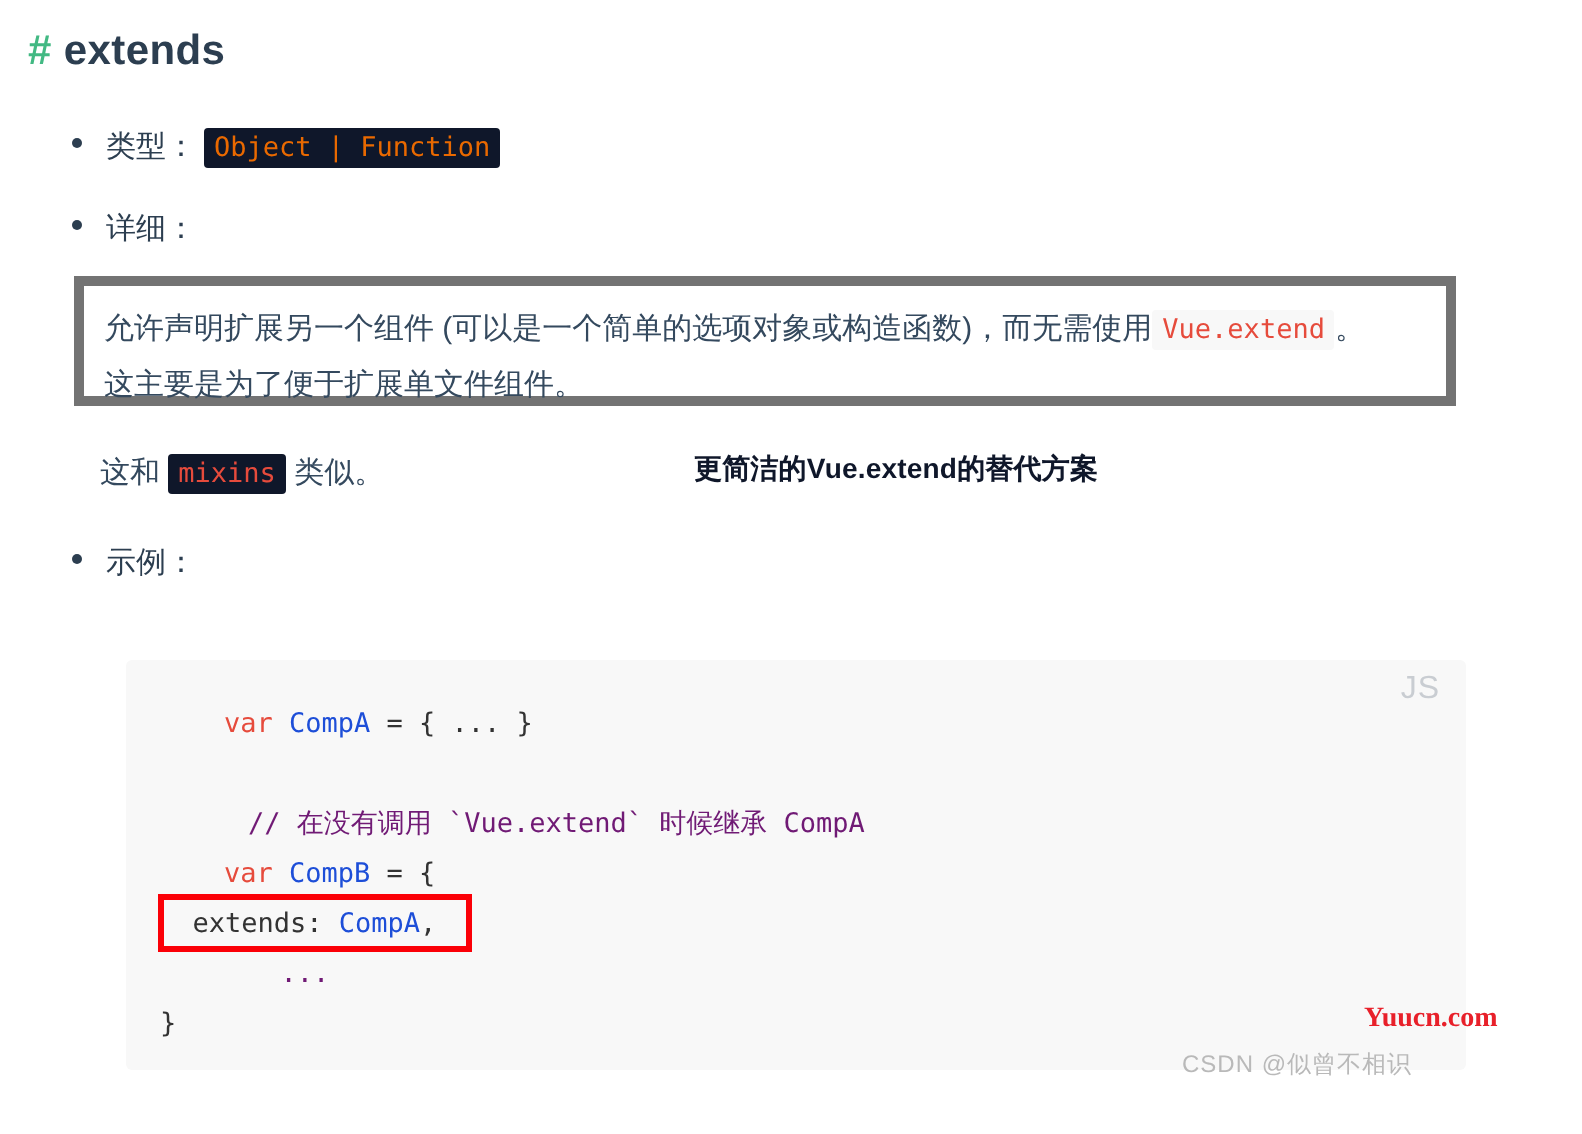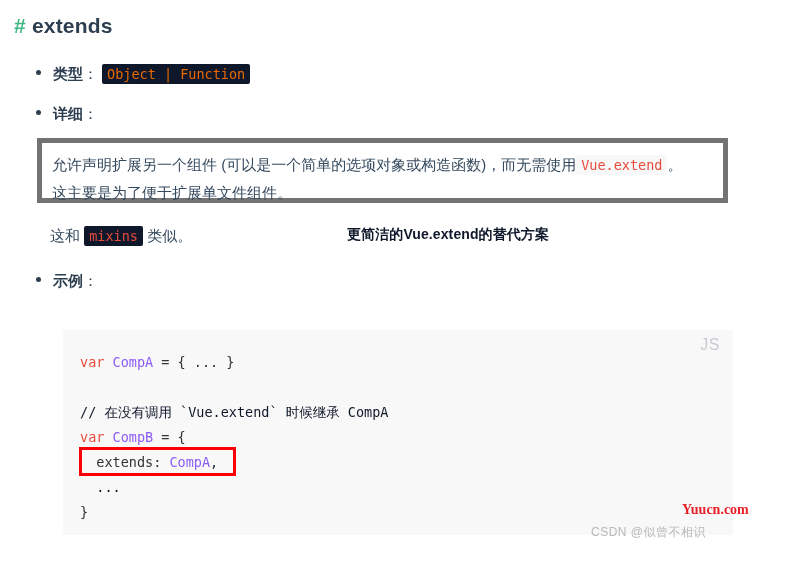--- a/index.html
+++ b/index.html
@@ -52,21 +52,21 @@
     width: 5px;
     height: 5px;
     border-radius: 50%;
     background: #2c3e50;
     margin-right: 12px;
     position: relative;
     top: -4px;
     flex: none;
   }
   .bullet-label {
-    font-weight: bold;
+    font-weight: normal;
     color: #2c3e50;
     font-size: 15px;
   }
   .colon {
     color: #2c3e50;
     font-size: 15px;
   }
 
   
   .icode {
@@ -150,24 +150,24 @@
   .code-body {
     position: absolute;
     left: 17px;
     top: 20px;
     font-family: "DejaVu Sans Mono", "Liberation Mono", monospace;
     font-size: 13.5px;
     line-height: 25px;
     white-space: pre;
     color: #333333;
   }
-  .tok-kw   { color: #e64b3c; }
-  .tok-var  { color: #8b5cf6; }
+  .tok-kw   { color: #e64b3c; margin-left: 32px; }
+  .tok-var  { color: #1d4ed8; }
   .tok-pun  { color: #333333; }
-  .tok-com  { color: #0f172a; }
+  .tok-com  { color: #701a75; margin-left: 44px; }
   .tok-prop { color: #333333; }
 
   
   .red-box {
     position: absolute;
     left: 79px;
     top: 447px;
     width: 157px;
     height: 29px;
     box-sizing: border-box;

